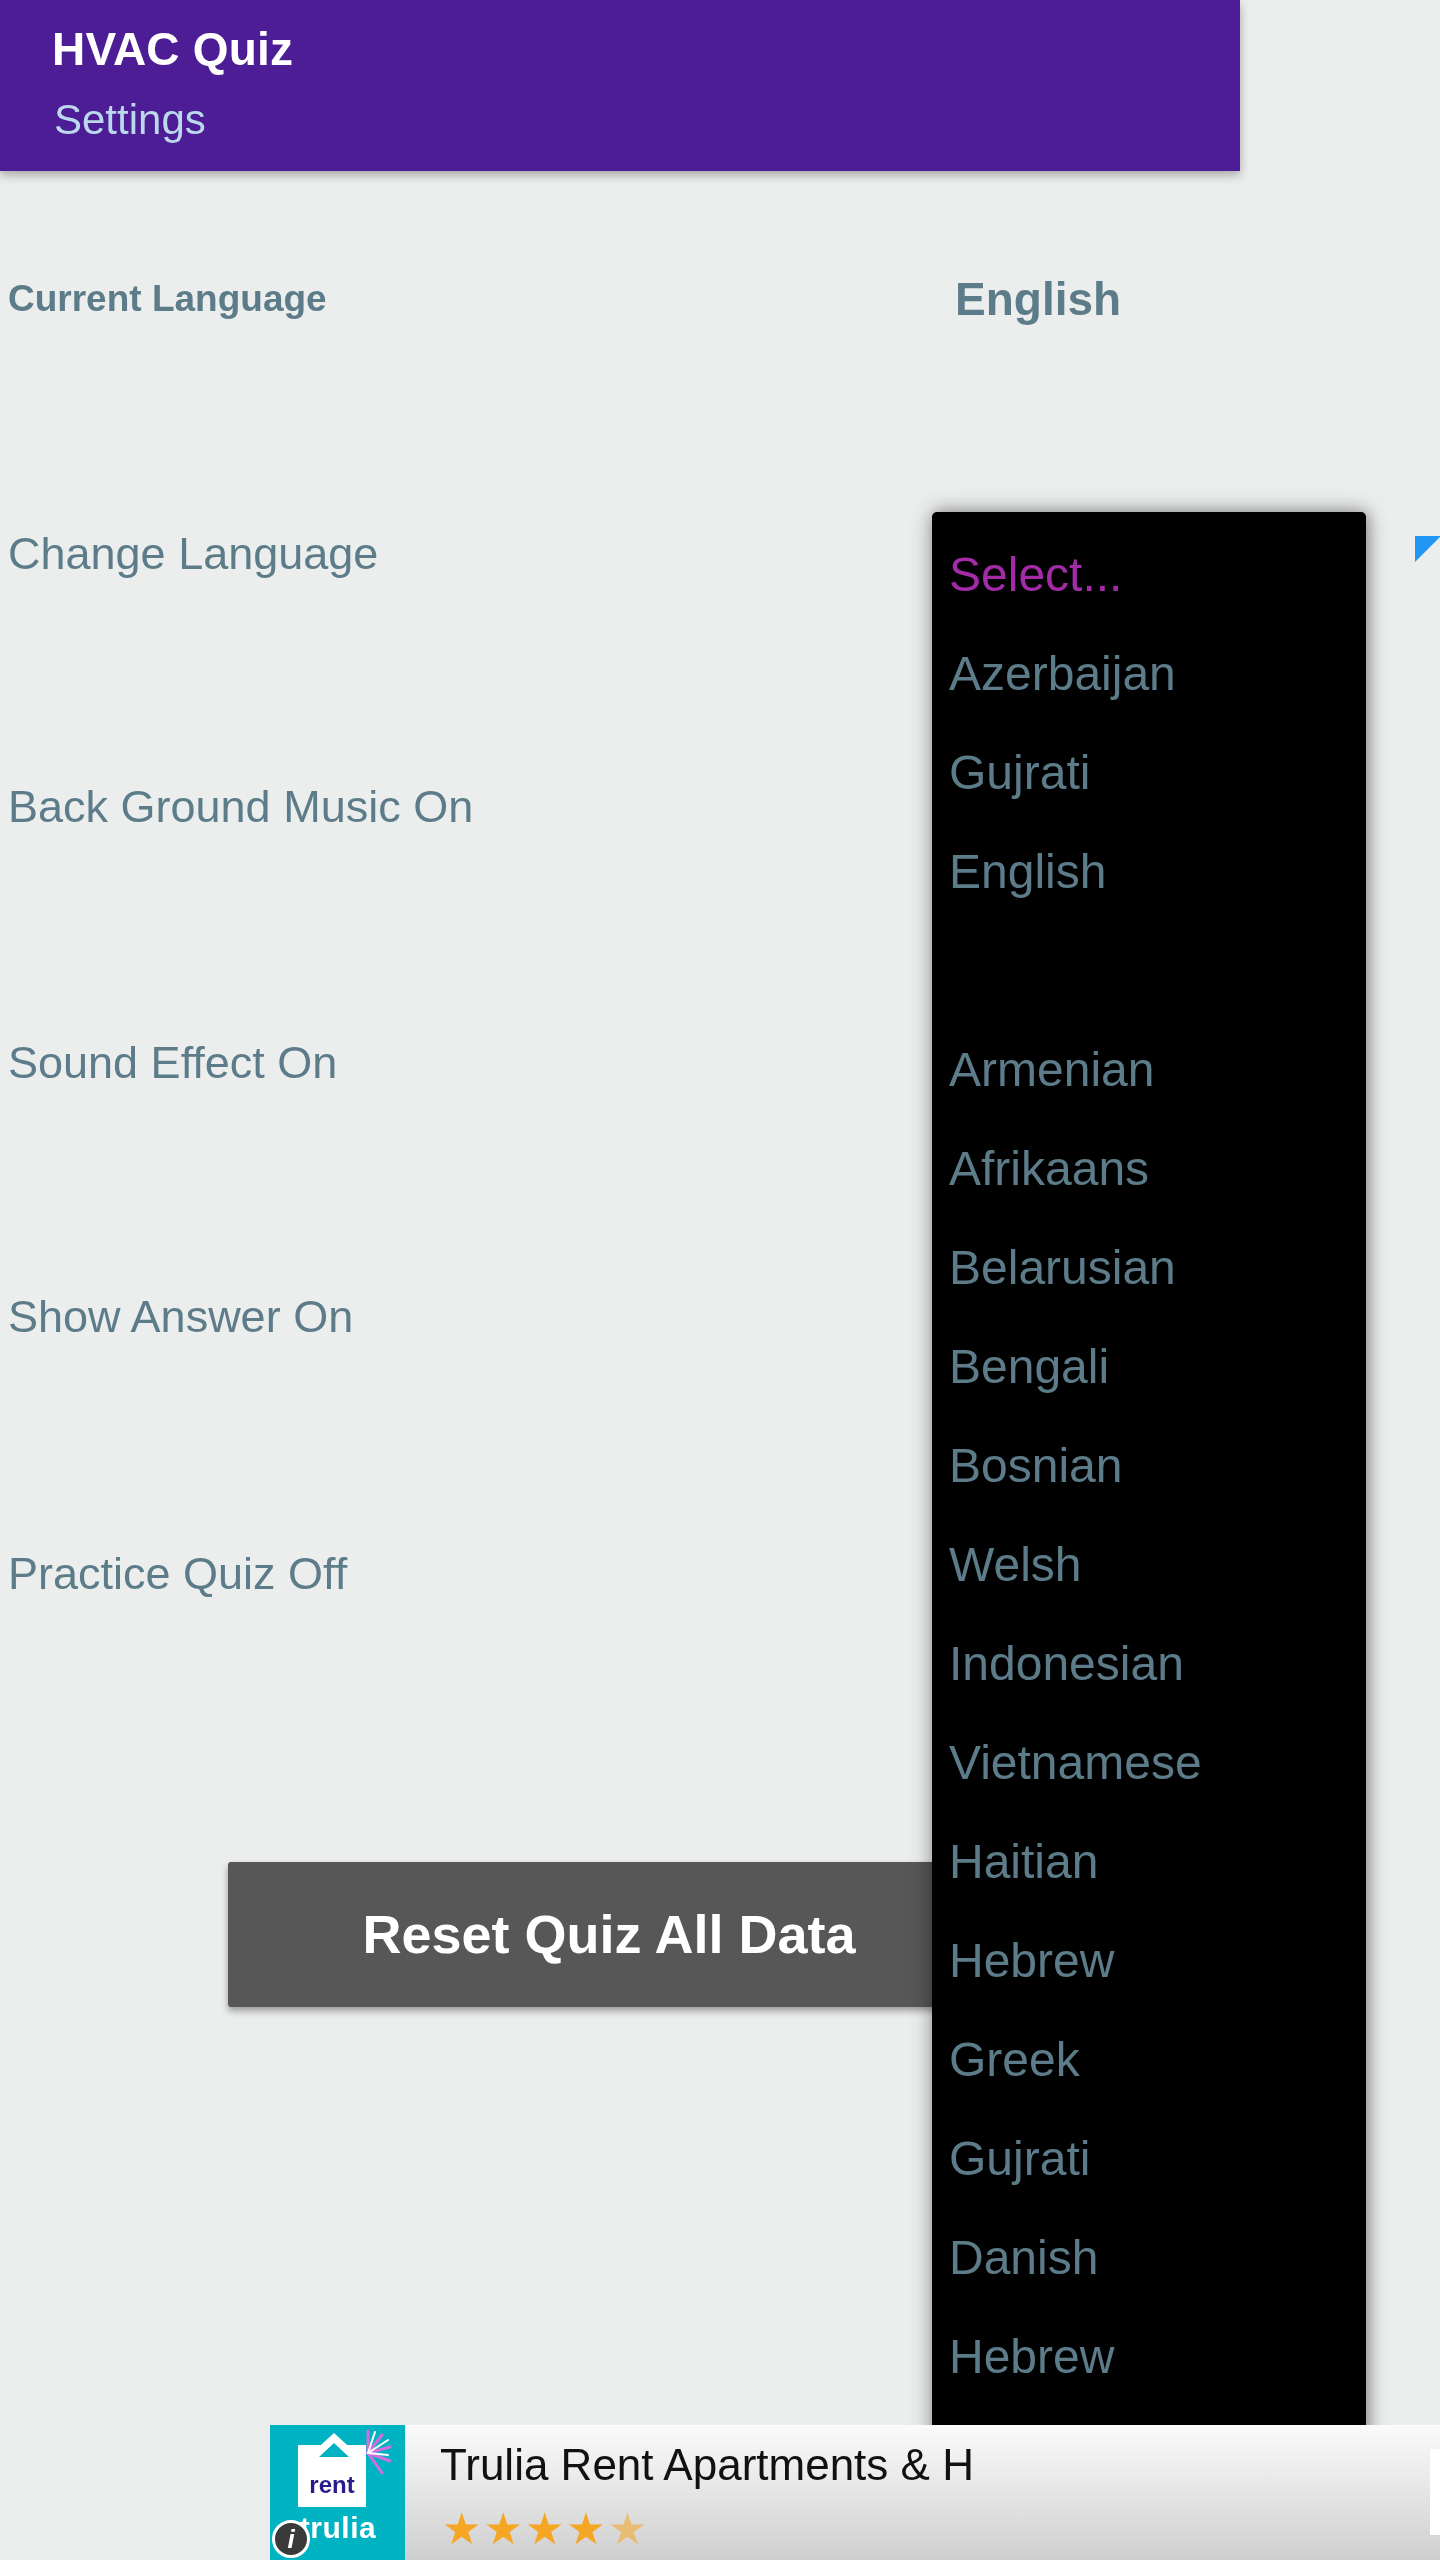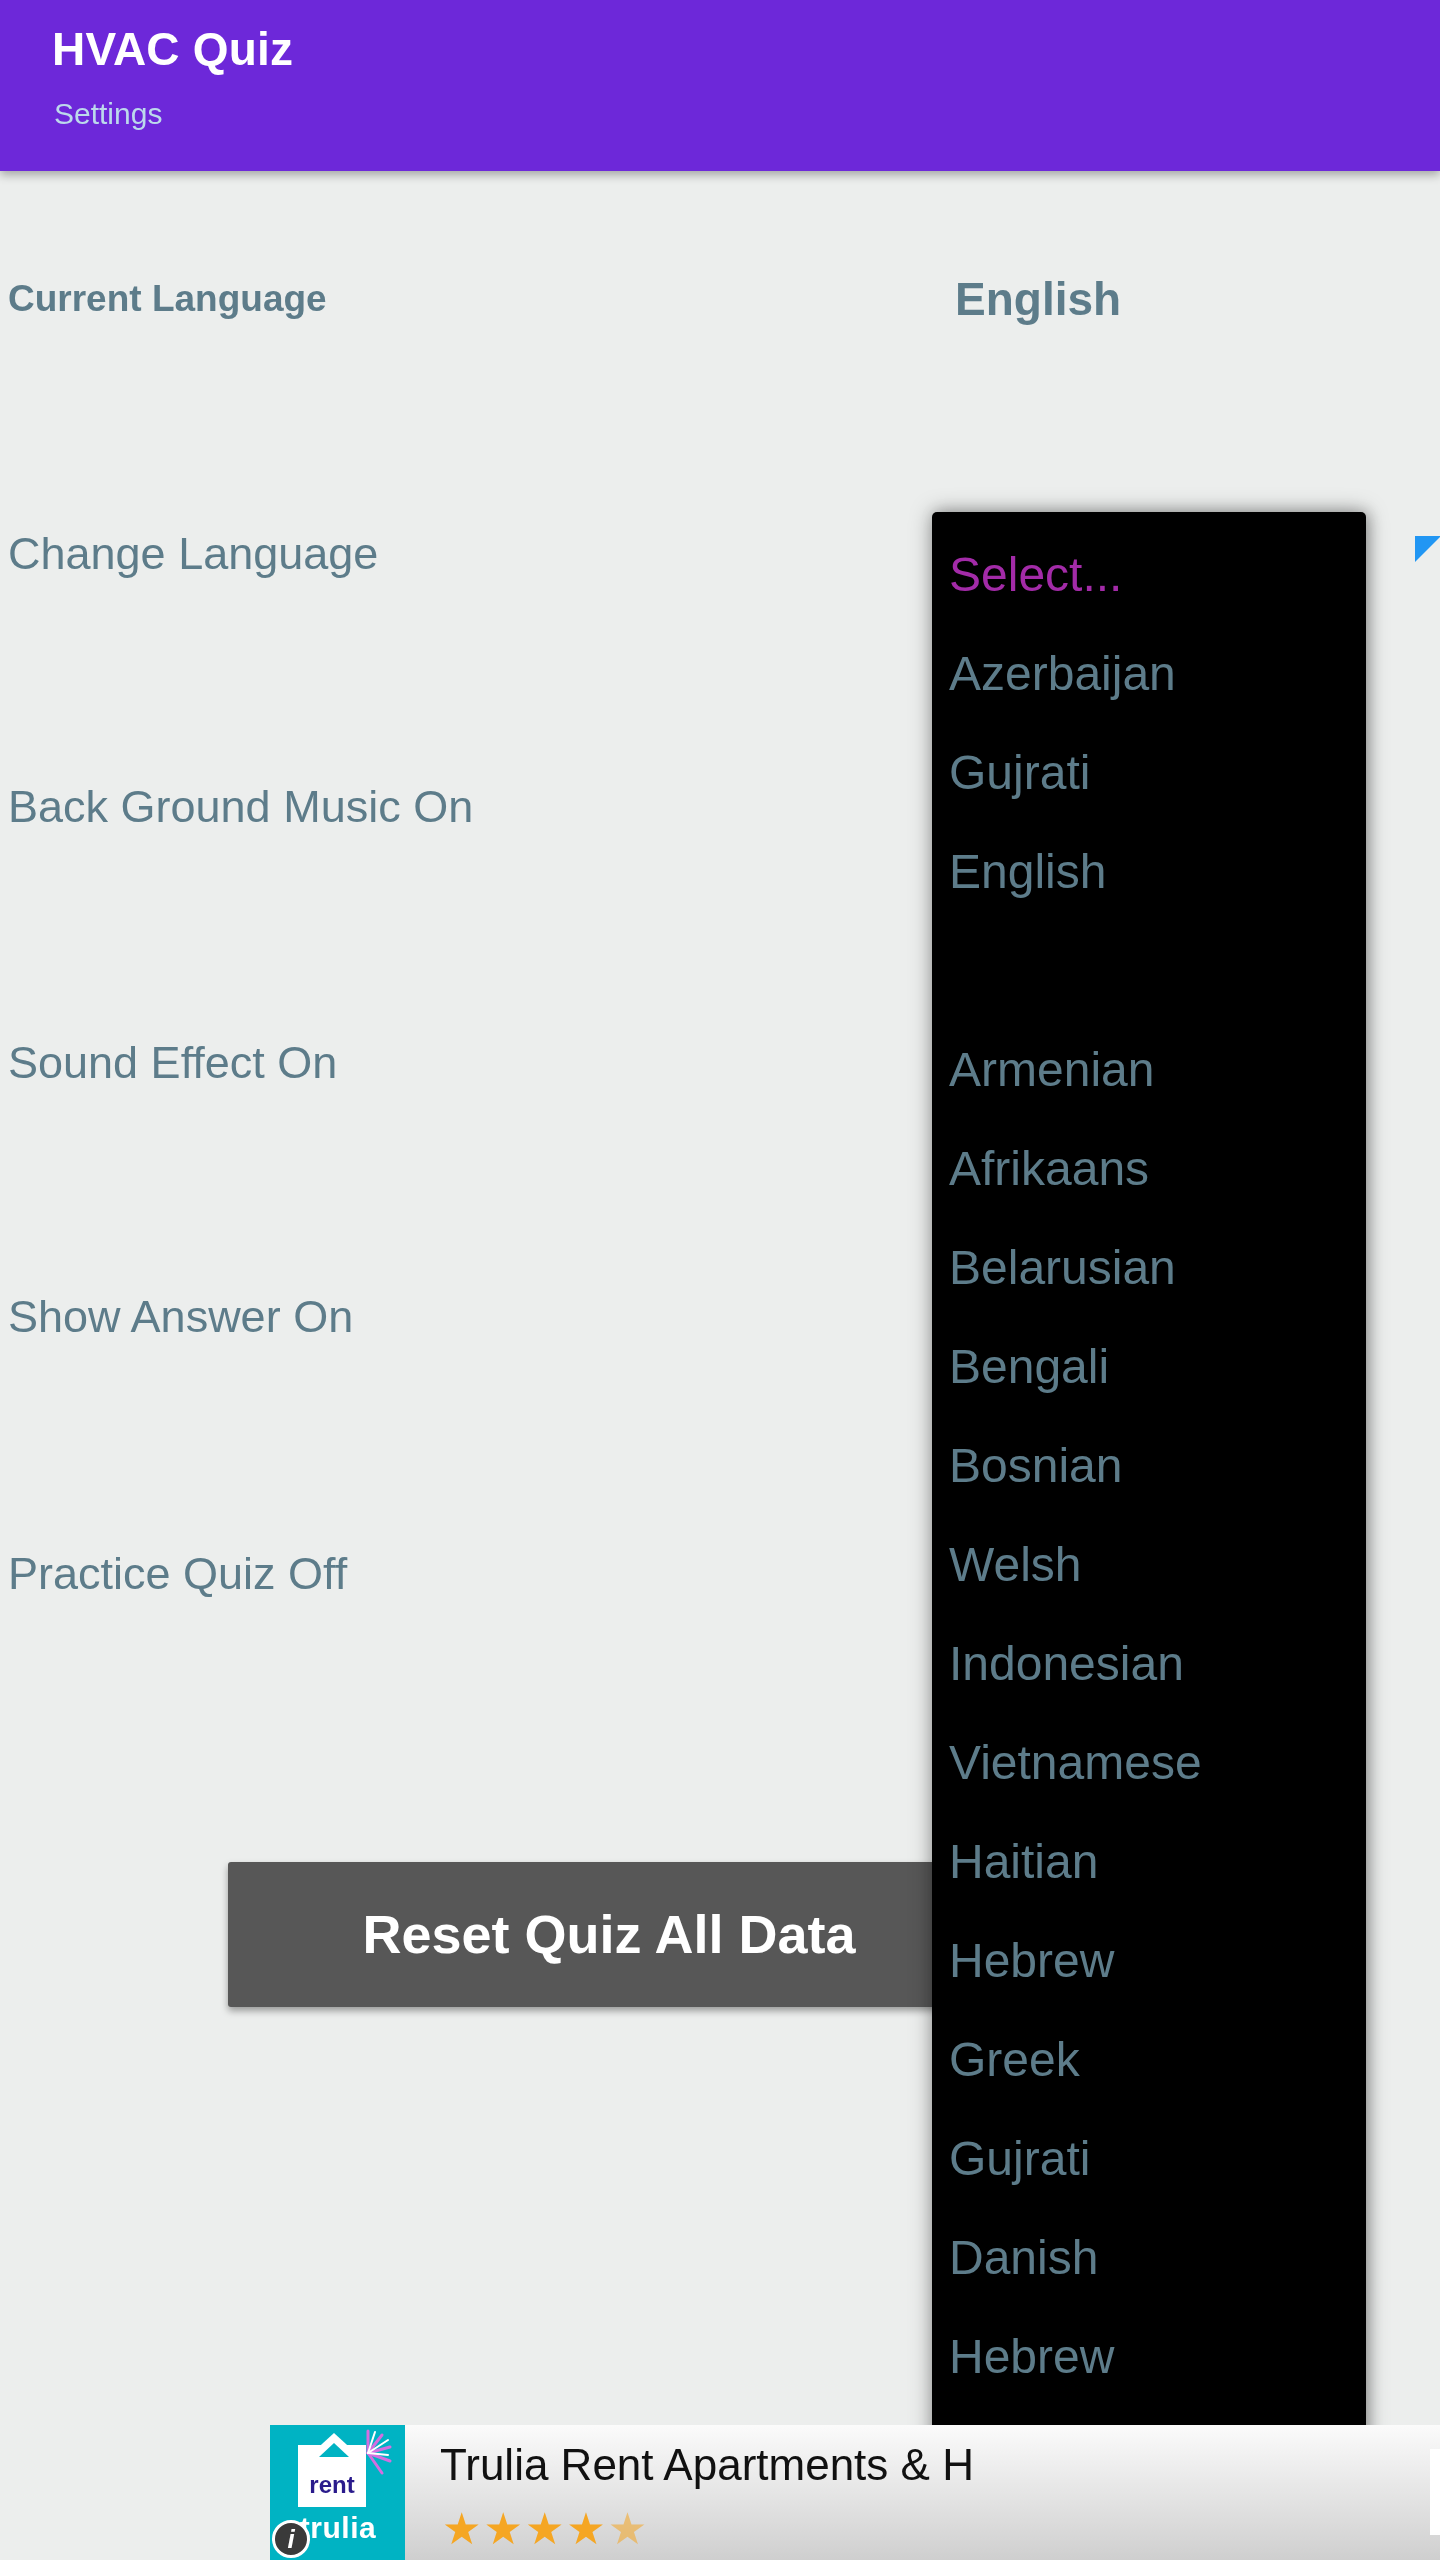--- a/index.html
+++ b/index.html
@@ -12,33 +12,33 @@
   #screen {
     position:relative;
     width:1440px; height:2560px;
     background:#eceeed;
     overflow:hidden;
   }
 
   
   #action-bar {
     position:absolute; left:0; top:0;
-    width:1440px; height:171px;
-    background:#6d28d9;
+    width:1240px; height:171px;
+    background:#4c1d95;
     box-shadow:0 4px 9px rgba(0,0,0,0.30);
     z-index:30;
   }
   #app-title {
     position:absolute; left:52px; top:26px;
     font-size:46px; font-weight:bold; color:#ffffff;
     letter-spacing:0.2px; line-height:1;
   }
   #app-subtitle {
     position:absolute; left:54px; top:99px;
-    font-size:30px; font-weight:normal; color:#bcd9ec;
+    font-size:42px; font-weight:normal; color:#bcd9ec;
     line-height:1;
     text-align:right;
   }
 
   
   .setting-row {
     position:absolute; left:0;
     width:1440px; height:74px;
   }
   .setting-label {

